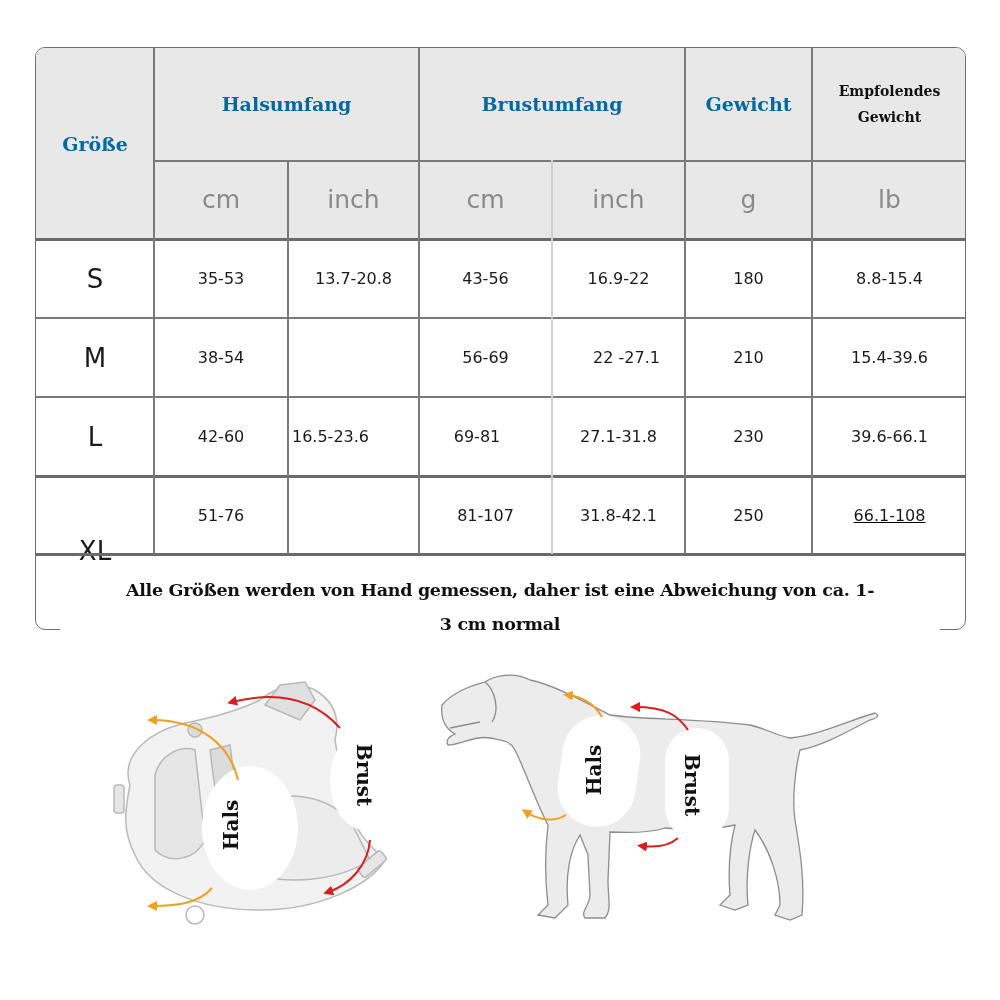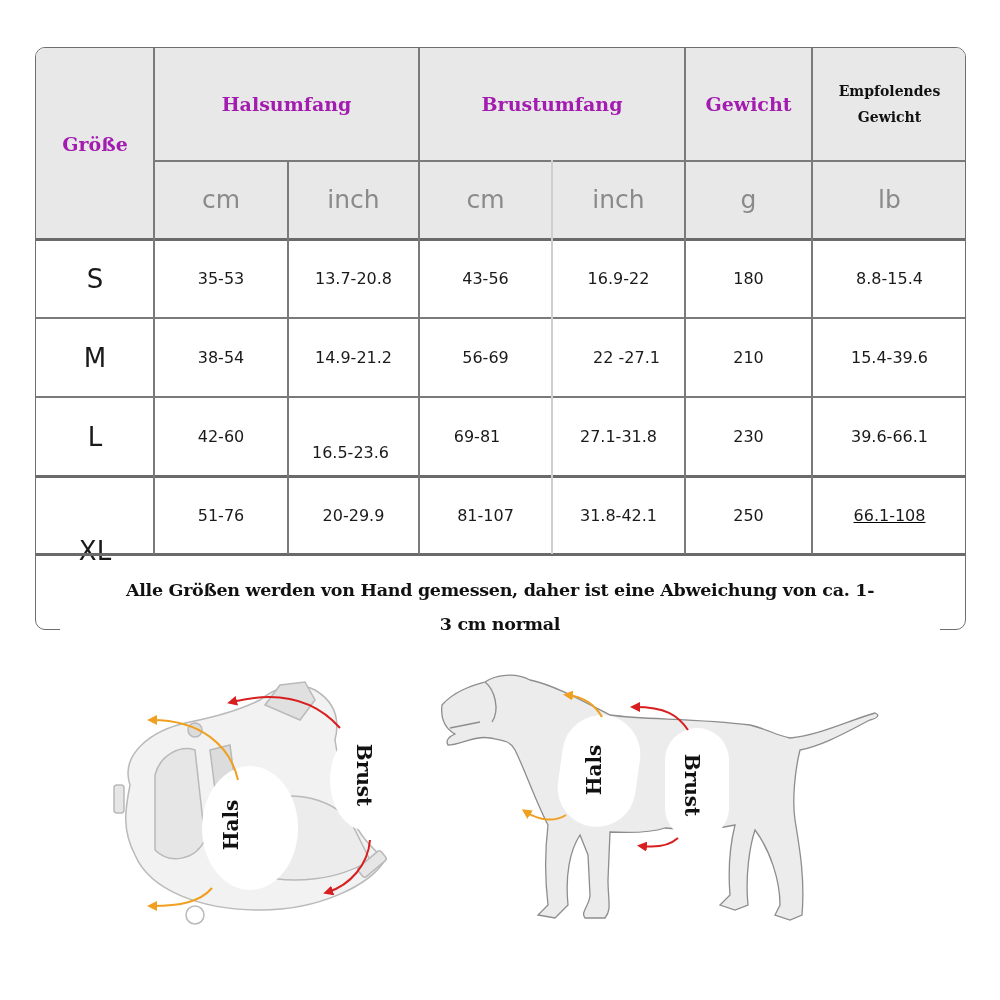--- a/index.html
+++ b/index.html
@@ -5,21 +5,21 @@
   html, body { margin: 0; padding: 0; background: #ffffff; }
   body { width: 1000px; height: 1000px; position: relative; overflow: hidden; font-family: "DejaVu Sans", sans-serif; }
 
   .table-wrap {
     position: absolute; left: 35px; top: 47px; width: 931px; height: 583px;
     border: 1.5px solid #6e6e6e; border-radius: 10px; box-sizing: border-box;
     overflow: hidden; background: #fff;
   }
   .cell { position: absolute; box-sizing: border-box; display: flex; align-items: center; justify-content: center; text-align: center; }
   .hdr { background: #e9e8e9; }
-  .hdr-title { font-family: "DejaVu Serif", serif; font-weight: bold; color: #a21caf; font-size: 19px; }
+  .hdr-title { font-family: "DejaVu Serif", serif; font-weight: bold; color: #0369a1; font-size: 19px; }
   .hdr-small { font-family: "DejaVu Serif", serif; font-weight: bold; color: #111; font-size: 14px; line-height: 26px; }
   .unit { font-family: "DejaVu Sans", sans-serif; color: #8a8a8a; font-size: 25px; }
   .val { font-family: "DejaVu Sans", sans-serif; color: #1a1a1a; font-size: 16px; }
   .size { font-family: "DejaVu Sans", sans-serif; color: #1a1a1a; font-size: 26px; }
   .vline { position: absolute; width: 1.5px; background: #7a7a7a; }
   .vline.light { background: #cfcfcf; }
   .hline { position: absolute; height: 1.5px; background: #7a7a7a; }
   .hline.thick { height: 2.5px; background: #6a6a6a; }
   .footer-cell {
     position: absolute; left: 0; top: 506px; width: 931px; height: 77px;
@@ -98,66 +98,60 @@
   <div class="cell" style="left:776px;top:191px;width:155px;height:79px;">
       <span class="val">8.8-15.4</span>
     </div>
 
   <div class="cell" style="left:0;top:270px;width:118px;height:79px;">
       <span class="size">M</span>
     </div>
   <div class="cell" style="left:118px;top:270px;width:134px;height:79px;">
       <span class="val">38-54</span>
     </div>
-  <div class="cell" style="left:252px;top:270px;width:131px;height:79px;">
-      <span class="val">14.9-21.2</span>
-    </div>
   <div class="cell" style="left:383px;top:270px;width:133px;height:79px;">
       <span class="val">56-69</span>
     </div>
   <div class="cell" style="left:516px;top:270px;width:149px;height:79px;">
       <span class="val">22 -27.1</span>
     </div>
   <div class="cell" style="left:649px;top:270px;width:127px;height:79px;">
       <span class="val">210</span>
     </div>
   <div class="cell" style="left:776px;top:270px;width:155px;height:79px;">
       <span class="val">15.4-39.6</span>
     </div>
 
   <div class="cell" style="left:0;top:349px;width:118px;height:79px;">
       <span class="size">L</span>
     </div>
   <div class="cell" style="left:118px;top:349px;width:134px;height:79px;">
       <span class="val">42-60</span>
     </div>
-  <div class="cell" style="left:260px;top:349px;width:109px;height:79px;margin-top:16px;">
+  <div class="cell" style="left:240px;top:349px;width:109px;height:79px;">
       <span class="val">16.5-23.6</span>
     </div>
   <div class="cell" style="left:383px;top:349px;width:116px;height:79px;">
       <span class="val">69-81</span>
     </div>
   <div class="cell" style="left:516px;top:349px;width:133px;height:79px;">
       <span class="val">27.1-31.8</span>
     </div>
   <div class="cell" style="left:649px;top:349px;width:127px;height:79px;">
       <span class="val">230</span>
     </div>
   <div class="cell" style="left:776px;top:349px;width:155px;height:79px;">
       <span class="val">39.6-66.1</span>
     </div>
 
   <div class="cell" style="left:0;top:428px;width:118px;height:78px;margin-top:36px;">
       <span class="size">XL</span>
     </div>
   <div class="cell" style="left:118px;top:428px;width:134px;height:78px;">
       <span class="val">51-76</span>
-    </div>
-  <div class="cell" style="left:252px;top:428px;width:131px;height:78px;">
-      <span class="val">20-29.9</span>
     </div>
   <div class="cell" style="left:383px;top:428px;width:133px;height:78px;">
       <span class="val">81-107</span>
     </div>
   <div class="cell" style="left:516px;top:428px;width:133px;height:78px;">
       <span class="val">31.8-42.1</span>
     </div>
   <div class="cell" style="left:649px;top:428px;width:127px;height:78px;">
       <span class="val">250</span>
     </div>

